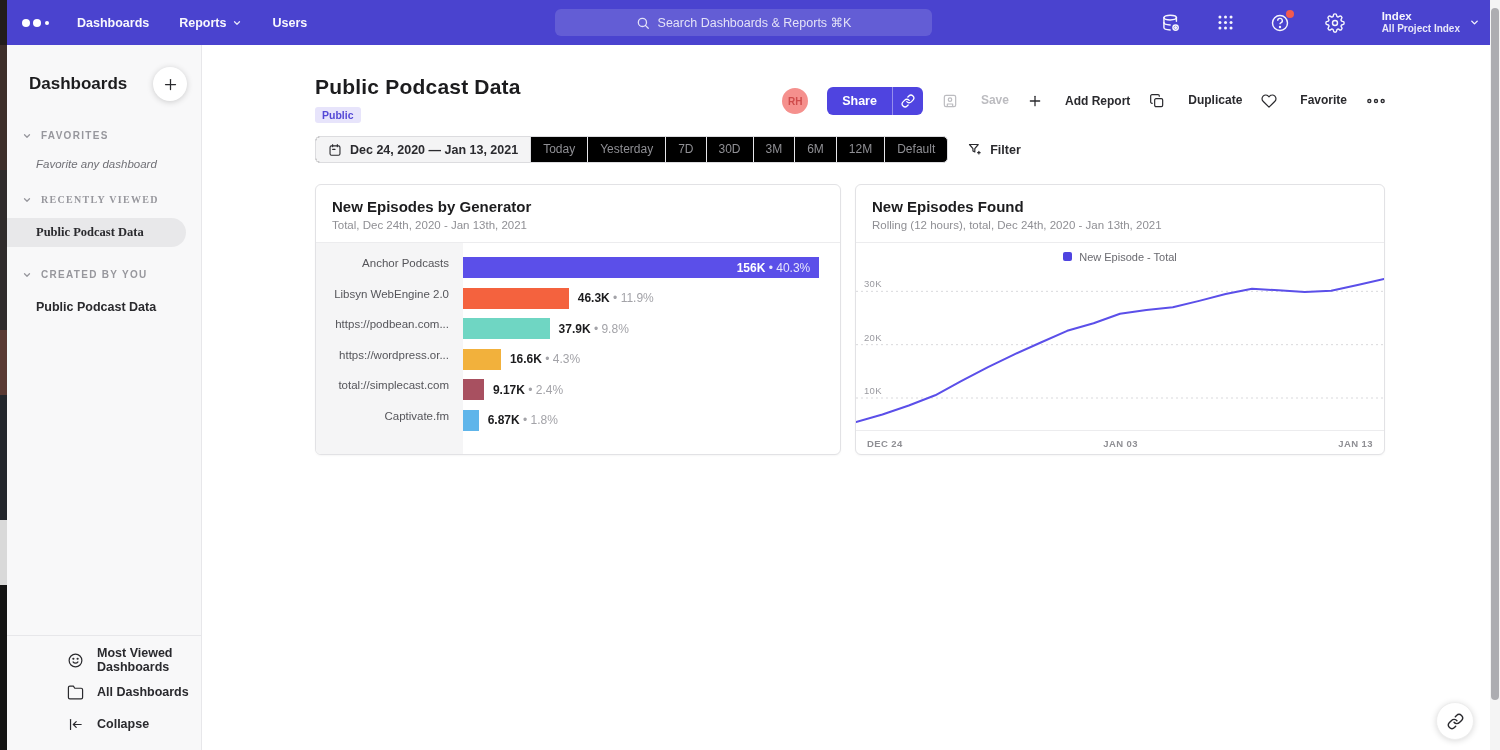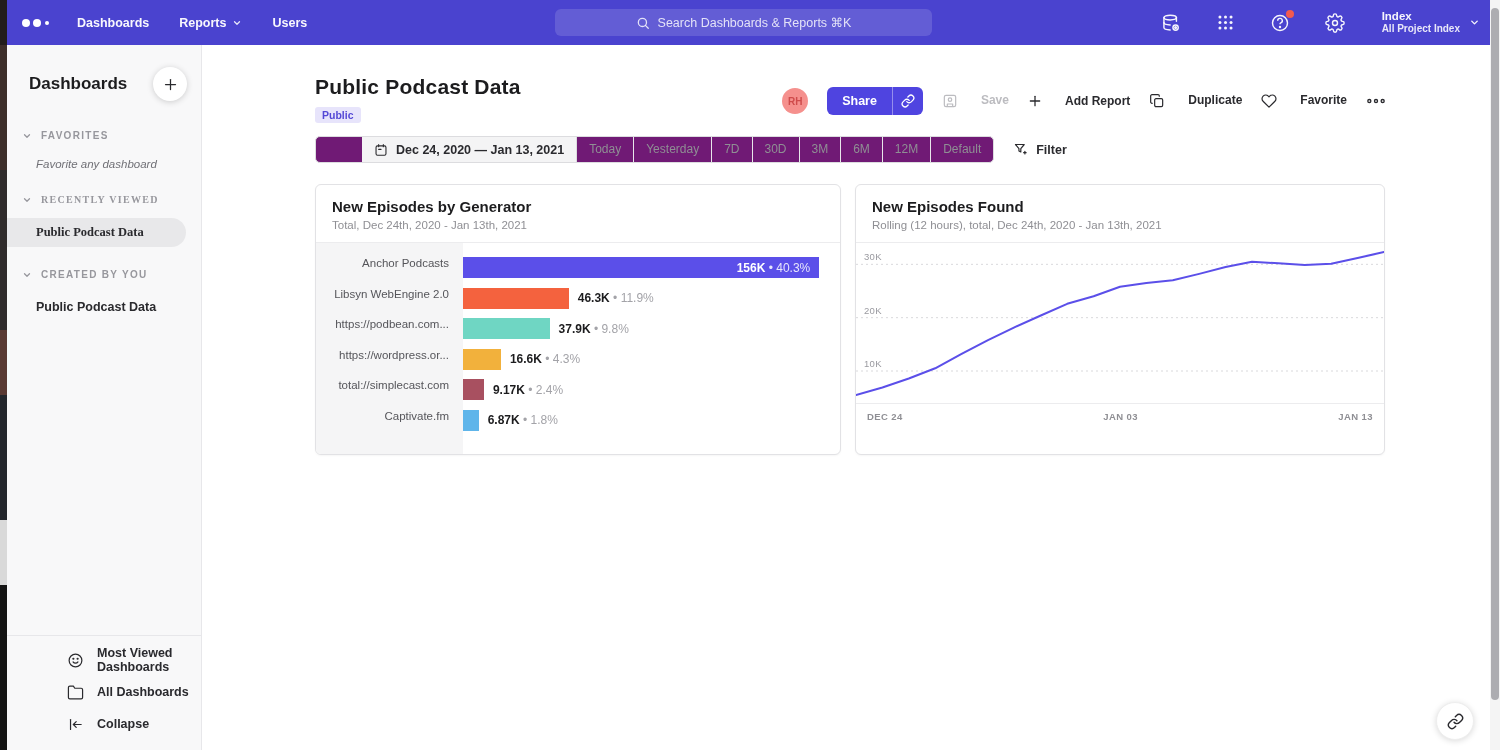--- a/index.html
+++ b/index.html
@@ -49,21 +49,21 @@
   .avatar { width:26px; height:26px; border-radius:50%; background:#f5908d; color:#cf4b4b; font-size:10px; font-weight:700; display:flex; align-items:center; justify-content:center; cursor:pointer; }
   .share-split { display:flex; height:28px; border-radius:6px; overflow:hidden; cursor:pointer; }
   .share-main { background:#4f44e0; color:#fff; font-size:12.5px; font-weight:700; padding:0 15px; display:flex; align-items:center; }
   .share-link { background:#4f44e0; border-left:1px solid rgba(255,255,255,0.4); width:31px; display:flex; align-items:center; justify-content:center; color:#fff; }
   .act-btn { display:flex; align-items:flex-start; gap:23px; font-size:12px; font-weight:700; color:#2a2a2e; cursor:pointer; white-space:nowrap; }
   .act-btn.disabled { color:#bcbcc0; cursor:default; }
   .more-btn { display:flex; cursor:pointer; color:#2a2a2e; }
 
   
   .datebar { display:flex; align-items:center; gap:19px; margin:13px 0 0 112px; }
-  .datebox { display:flex; border:1px solid #dcdcdf; border-radius:5px; overflow:hidden; height:27px; background:#701a75;padding-left:46px; }
+  .datebox { display:flex; border:1px solid #dcdcdf; border-radius:5px; overflow:hidden; height:27px; background:#000000; }
   .seg-range { display:flex; align-items:center; gap:8px; padding:0 12px; background:#f4f4f5; font-weight:700; font-size:12.5px; color:#2a2a2e; border-right:1px solid #dcdcdf; cursor:pointer; }
   .preset { padding:0 12px; line-height:25px; font-size:12px; color:#8f8f94; border-right:1px solid #e7e7ea; cursor:pointer; }
   .preset:last-child { border-right:none; }
   .filter-btn { display:flex; align-items:center; gap:8px; font-weight:700; font-size:12.5px; color:#2a2a2e; cursor:pointer; }
 
   
   .cards { display:flex; gap:14px; margin:21px 0 0 112px; }
   .card { border:1px solid #e2e2e5; border-radius:6px; background:#fff; height:271px; box-shadow:0 1px 2px rgba(0,0,0,0.04); overflow:hidden; }
   .card-bar { width:526px; } .card-line { width:530px; }
   .card-head { padding:13px 16px 11px; border-bottom:1px solid #ececee; }
@@ -388,20 +388,24 @@
             </div>
           </div>
       </div>
     </div>
 
     <div class="card card-line">
       <div class="card-head">
         <div class="card-title">New Episodes Found</div>
         <div class="card-sub">Rolling (12 hours), total, Dec 24th, 2020 - Jan 13th, 2021</div>
       </div>
+      <div class="legend-row">
+        <span class="legend-swatch" style="background: rgb(79, 68, 224);"></span>
+        <span>New Episode - Total</span>
+      </div>
       <div class="plot">
           <svg viewBox="0 0 528 160" preserveAspectRatio="none">
             <line x1="0" x2="528" y1="128" y2="128" stroke="#d9d9dc" stroke-width="1" stroke-dasharray="2 3"></line>
             <line x1="0" x2="528" y1="74.66666666666667" y2="74.66666666666667" stroke="#d9d9dc" stroke-width="1" stroke-dasharray="2 3"></line>
             <line x1="0" x2="528" y1="21.333333333333314" y2="21.333333333333314" stroke="#d9d9dc" stroke-width="1" stroke-dasharray="2 3"></line>
             <polyline points="0.0,152.0 26.4,144.5 52.8,135.5 79.2,125.3 105.6,110.9 132.0,97.1 158.4,84.3 184.8,72.5 211.2,60.8 237.6,53.3 264.0,43.7 290.4,40.0 316.8,37.3 343.2,30.9 369.6,24.0 396.0,18.7 422.4,20.3 448.8,21.9 475.2,20.8 501.6,14.9 528.0,9.1" fill="none" stroke="#5b4fe9" stroke-width="2" stroke-linejoin="round" stroke-linecap="round" vector-effect="non-scaling-stroke"></polyline>
           </svg>
           <div class="ylab" style="top: 115px;">10K</div>
           <div class="ylab" style="top: 61.6667px;">20K</div>
           <div class="ylab" style="top: 8.33333px;">30K</div>

